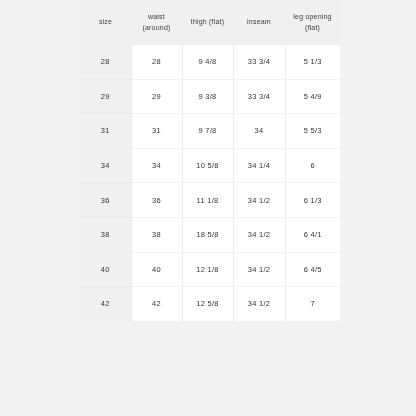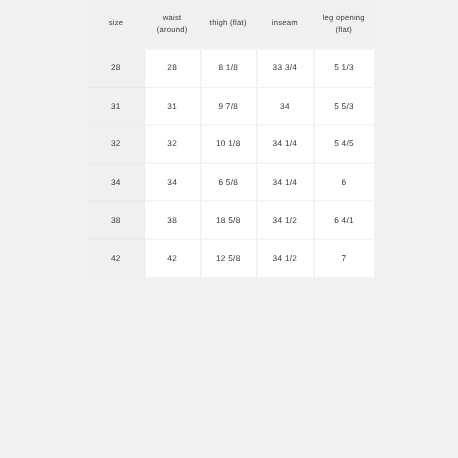--- a/index.html
+++ b/index.html
@@ -98,51 +98,65 @@
         <th>waist (around)</th>
         <th>thigh (flat)</th>
         <th>inseam</th>
         <th>leg opening (flat)</th>
       </tr>
     </thead>
     <tbody id="chart-body">
         <tr>
           <td class="col-size">28</td>
           <td>28</td>
-          <td>8 1/8</td>
+          <td>9 4/8</td>
           <td>33 3/4</td>
           <td class="col-last">5 1/3</td>
+        </tr>
+        <tr>
+          <td class="col-size">29</td>
+          <td>29</td>
+          <td>9 3/8</td>
+          <td>33 3/4</td>
+          <td class="col-last">5 4/9</td>
         </tr>
         <tr>
           <td class="col-size">31</td>
           <td>31</td>
           <td>9 7/8</td>
           <td>34</td>
           <td class="col-last">5 5/3</td>
         </tr>
         <tr>
-          <td class="col-size">32</td>
-          <td>32</td>
-          <td>10 1/8</td>
+          <td class="col-size">34</td>
+          <td>34</td>
+          <td>10 5/8</td>
           <td>34 1/4</td>
-          <td class="col-last">5 4/5</td>
+          <td class="col-last">6</td>
         </tr>
         <tr>
-          <td class="col-size">34</td>
-          <td>34</td>
-          <td>6 5/8</td>
-          <td>34 1/4</td>
-          <td class="col-last">6</td>
+          <td class="col-size">36</td>
+          <td>36</td>
+          <td>11 1/8</td>
+          <td>34 1/2</td>
+          <td class="col-last">6 1/3</td>
         </tr>
         <tr>
           <td class="col-size">38</td>
           <td>38</td>
           <td>18 5/8</td>
           <td>34 1/2</td>
           <td class="col-last">6 4/1</td>
+        </tr>
+        <tr>
+          <td class="col-size">40</td>
+          <td>40</td>
+          <td>12 1/8</td>
+          <td>34 1/2</td>
+          <td class="col-last">6 4/5</td>
         </tr>
         <tr>
           <td class="col-size">42</td>
           <td>42</td>
           <td>12 5/8</td>
           <td>34 1/2</td>
           <td class="col-last">7</td>
         </tr>
       </tbody>
   </table>

